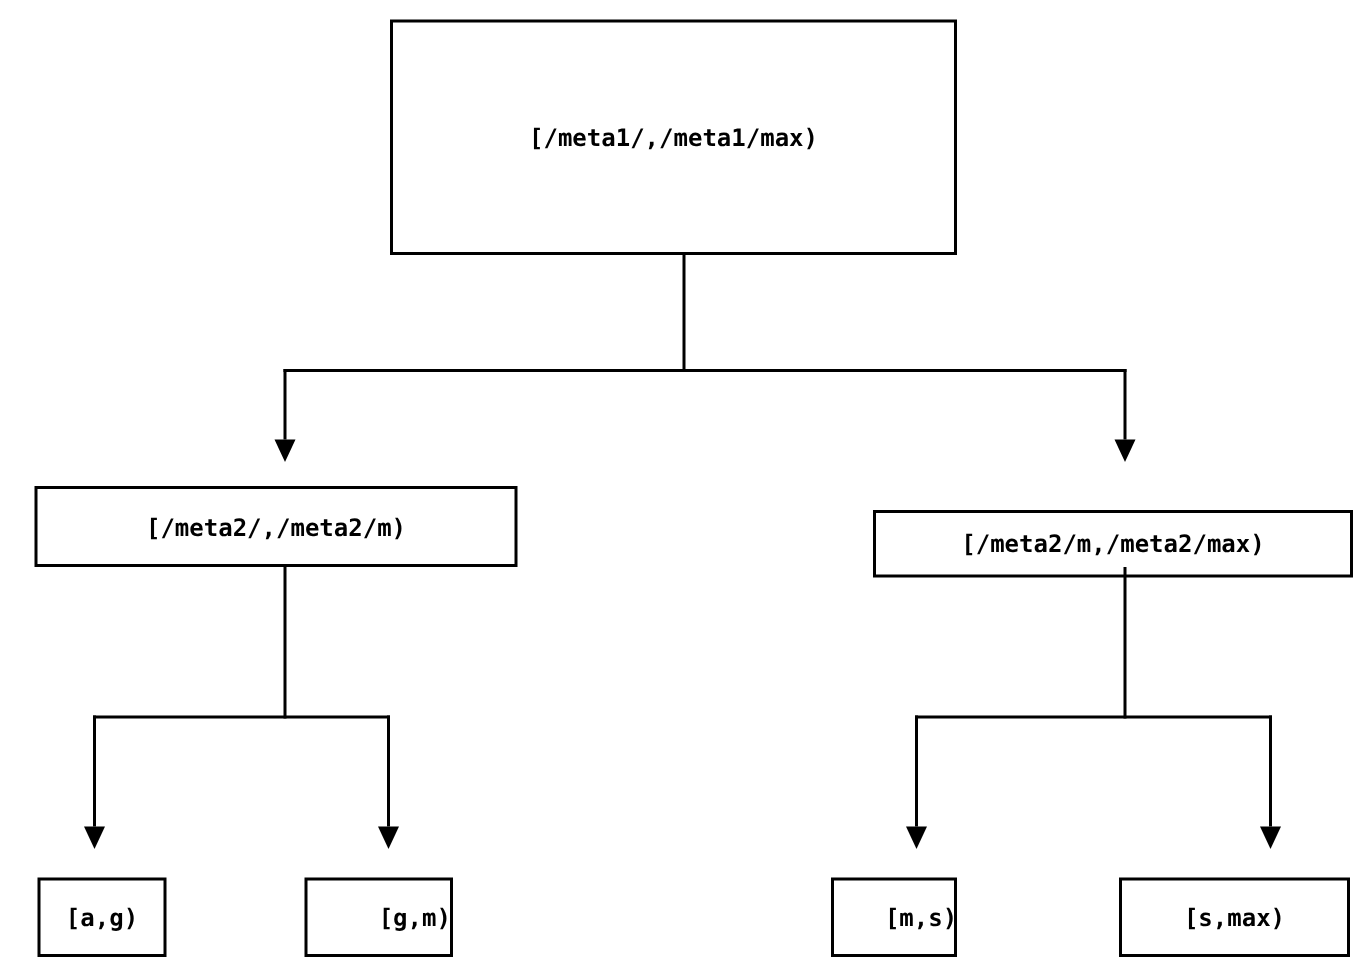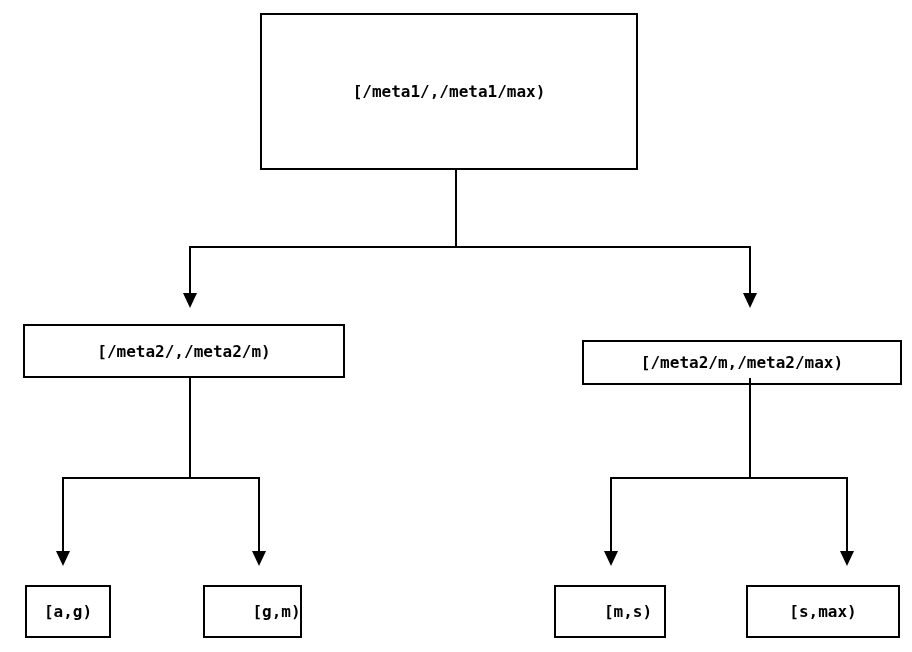--- a/index.html
+++ b/index.html
@@ -40,21 +40,21 @@
     border-right: 7px solid transparent;
     border-top: 15px solid var(--line, #000000);
   }
 
   
   .n-root   { left: 260px; top: 13px;  width: 378px; height: 157px; }
   .n-mleft  { left: 23px;  top: 324px; width: 322px; height: 54px; text-align: right; }
   .n-mright { left: 582px; top: 340px; width: 320px; height: 45px; }
   .n-ag     { left: 7px;   top: 585px; width: 86px;  height: 53px; margin-left: 18px; }
   .n-gm     { left: 203px; top: 585px; width: 99px;  height: 53px; padding-left: 48px; }
-  .n-ms     { left: 554px; top: 585px; width: 112px; height: 53px; padding-left: 36px; }
+  .n-ms     { left: 554px; top: 585px; width: 84px; height: 53px; padding-left: 36px; }
   .n-smax   { left: 746px; top: 585px; width: 154px; height: 53px; }
 
   
   .e-root-stub { left: 455px; top: 170px; width: 2px;  height: 78px; }
   .e-top-rail  { left: 189px; top: 246px; width: 562px; height: 2px; }
   .e-drop-l1   { left: 189px; top: 246px; width: 2px;  height: 47px; }
   .e-drop-r1   { left: 749px; top: 246px; width: 2px;  height: 47px; }
   .a-l1        { left: 183px; top: 293px; }
   .a-r1        { left: 743px; top: 293px; }
 

